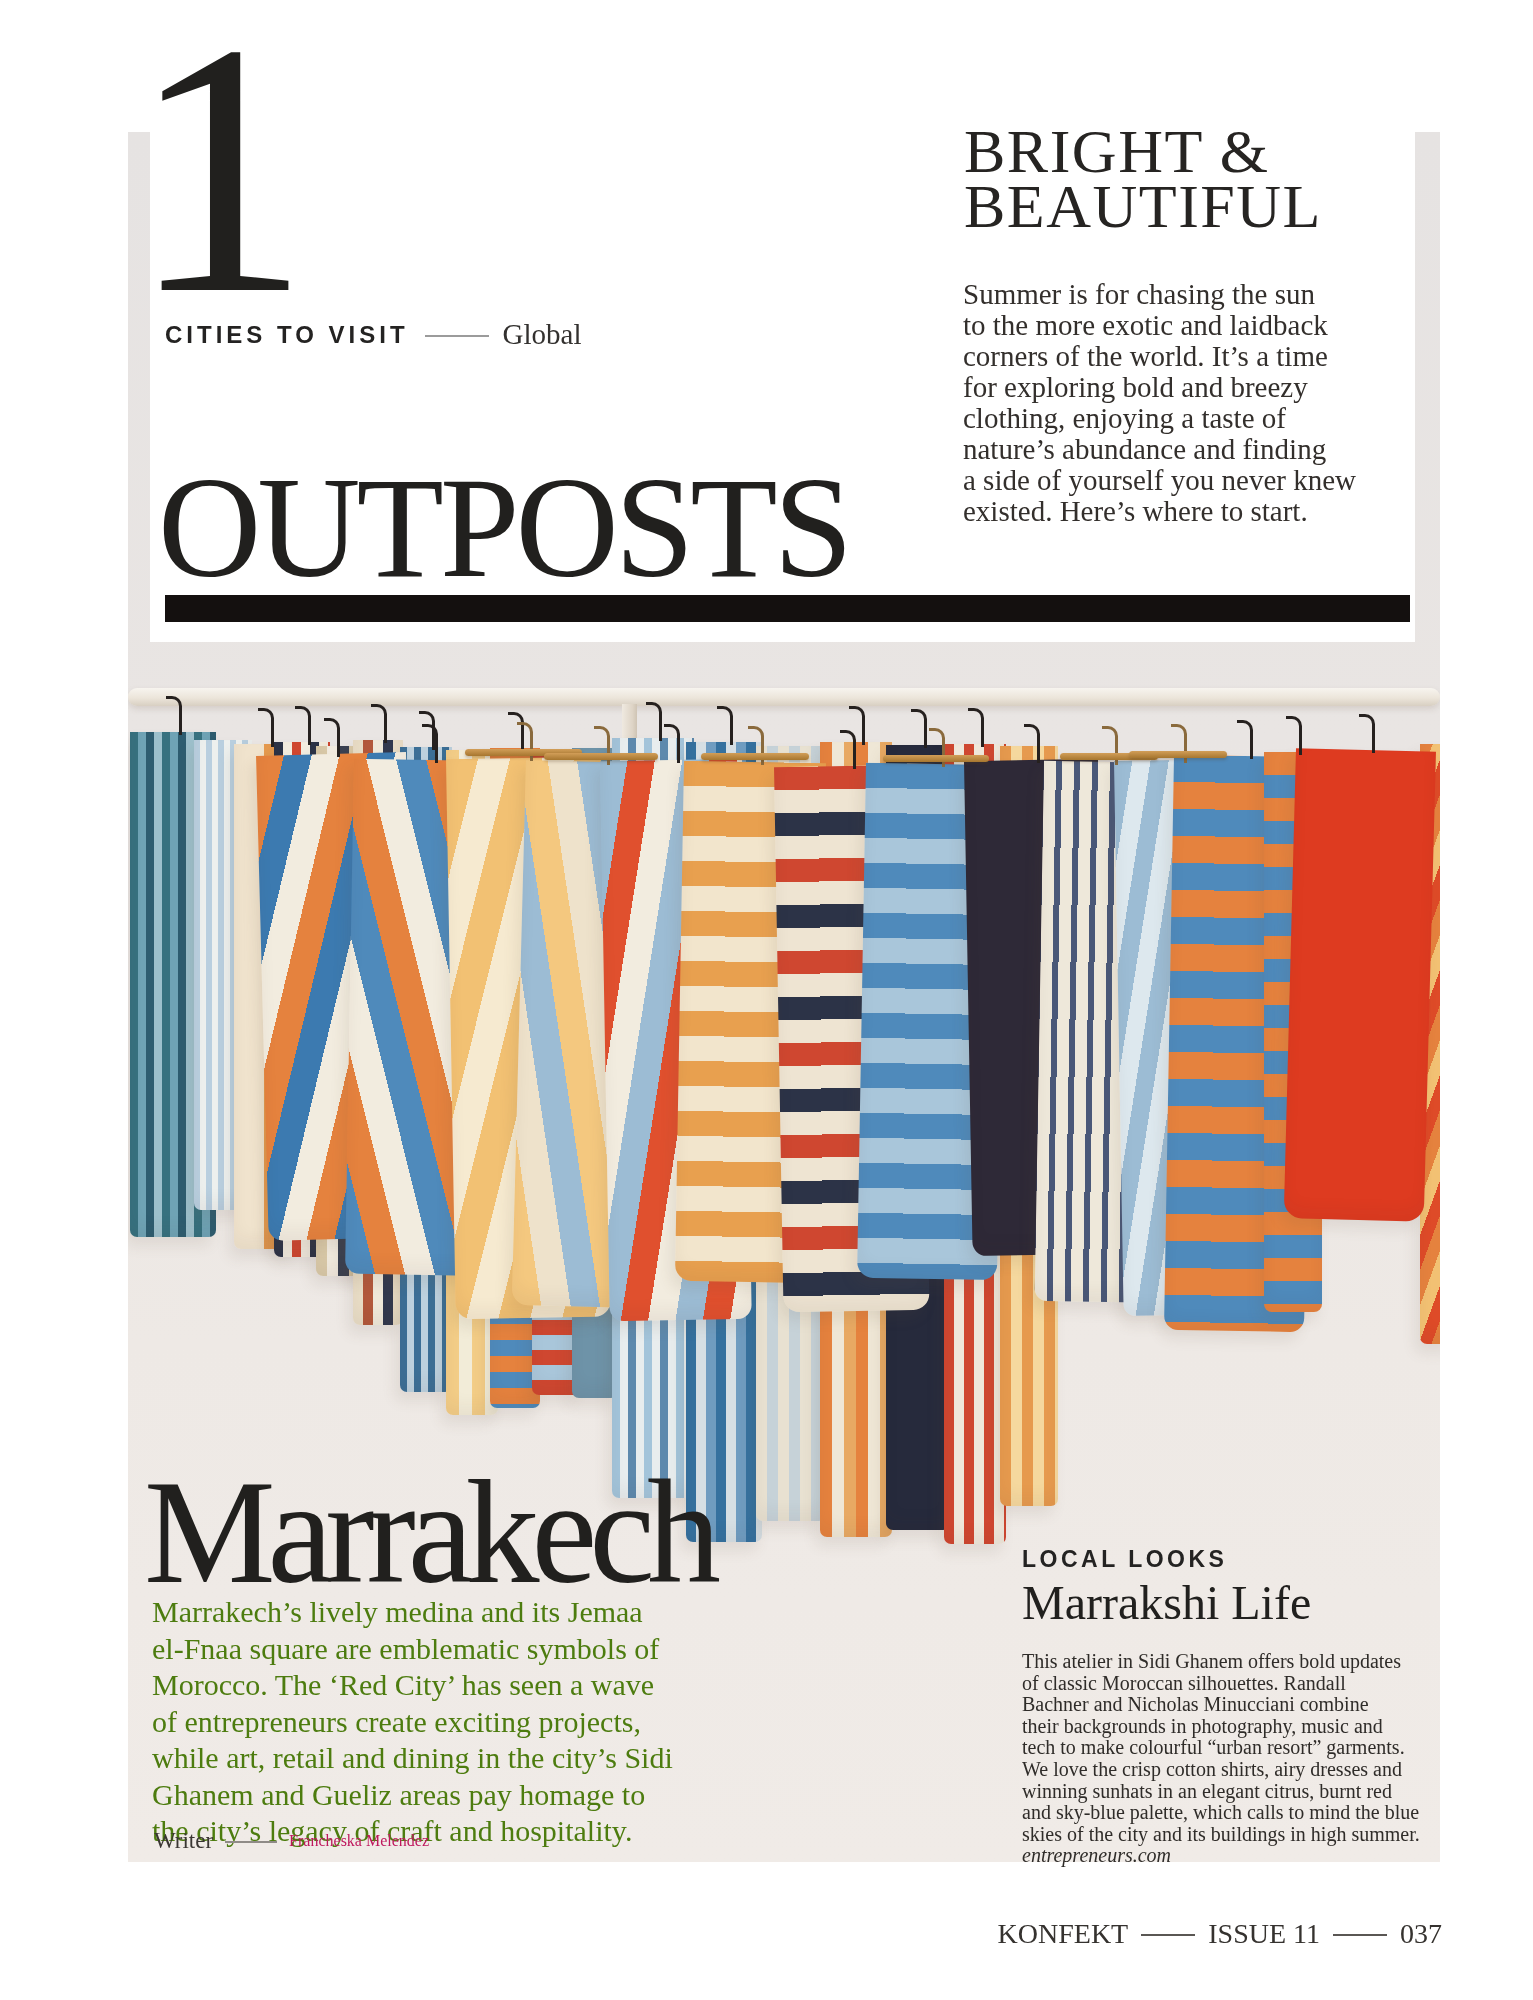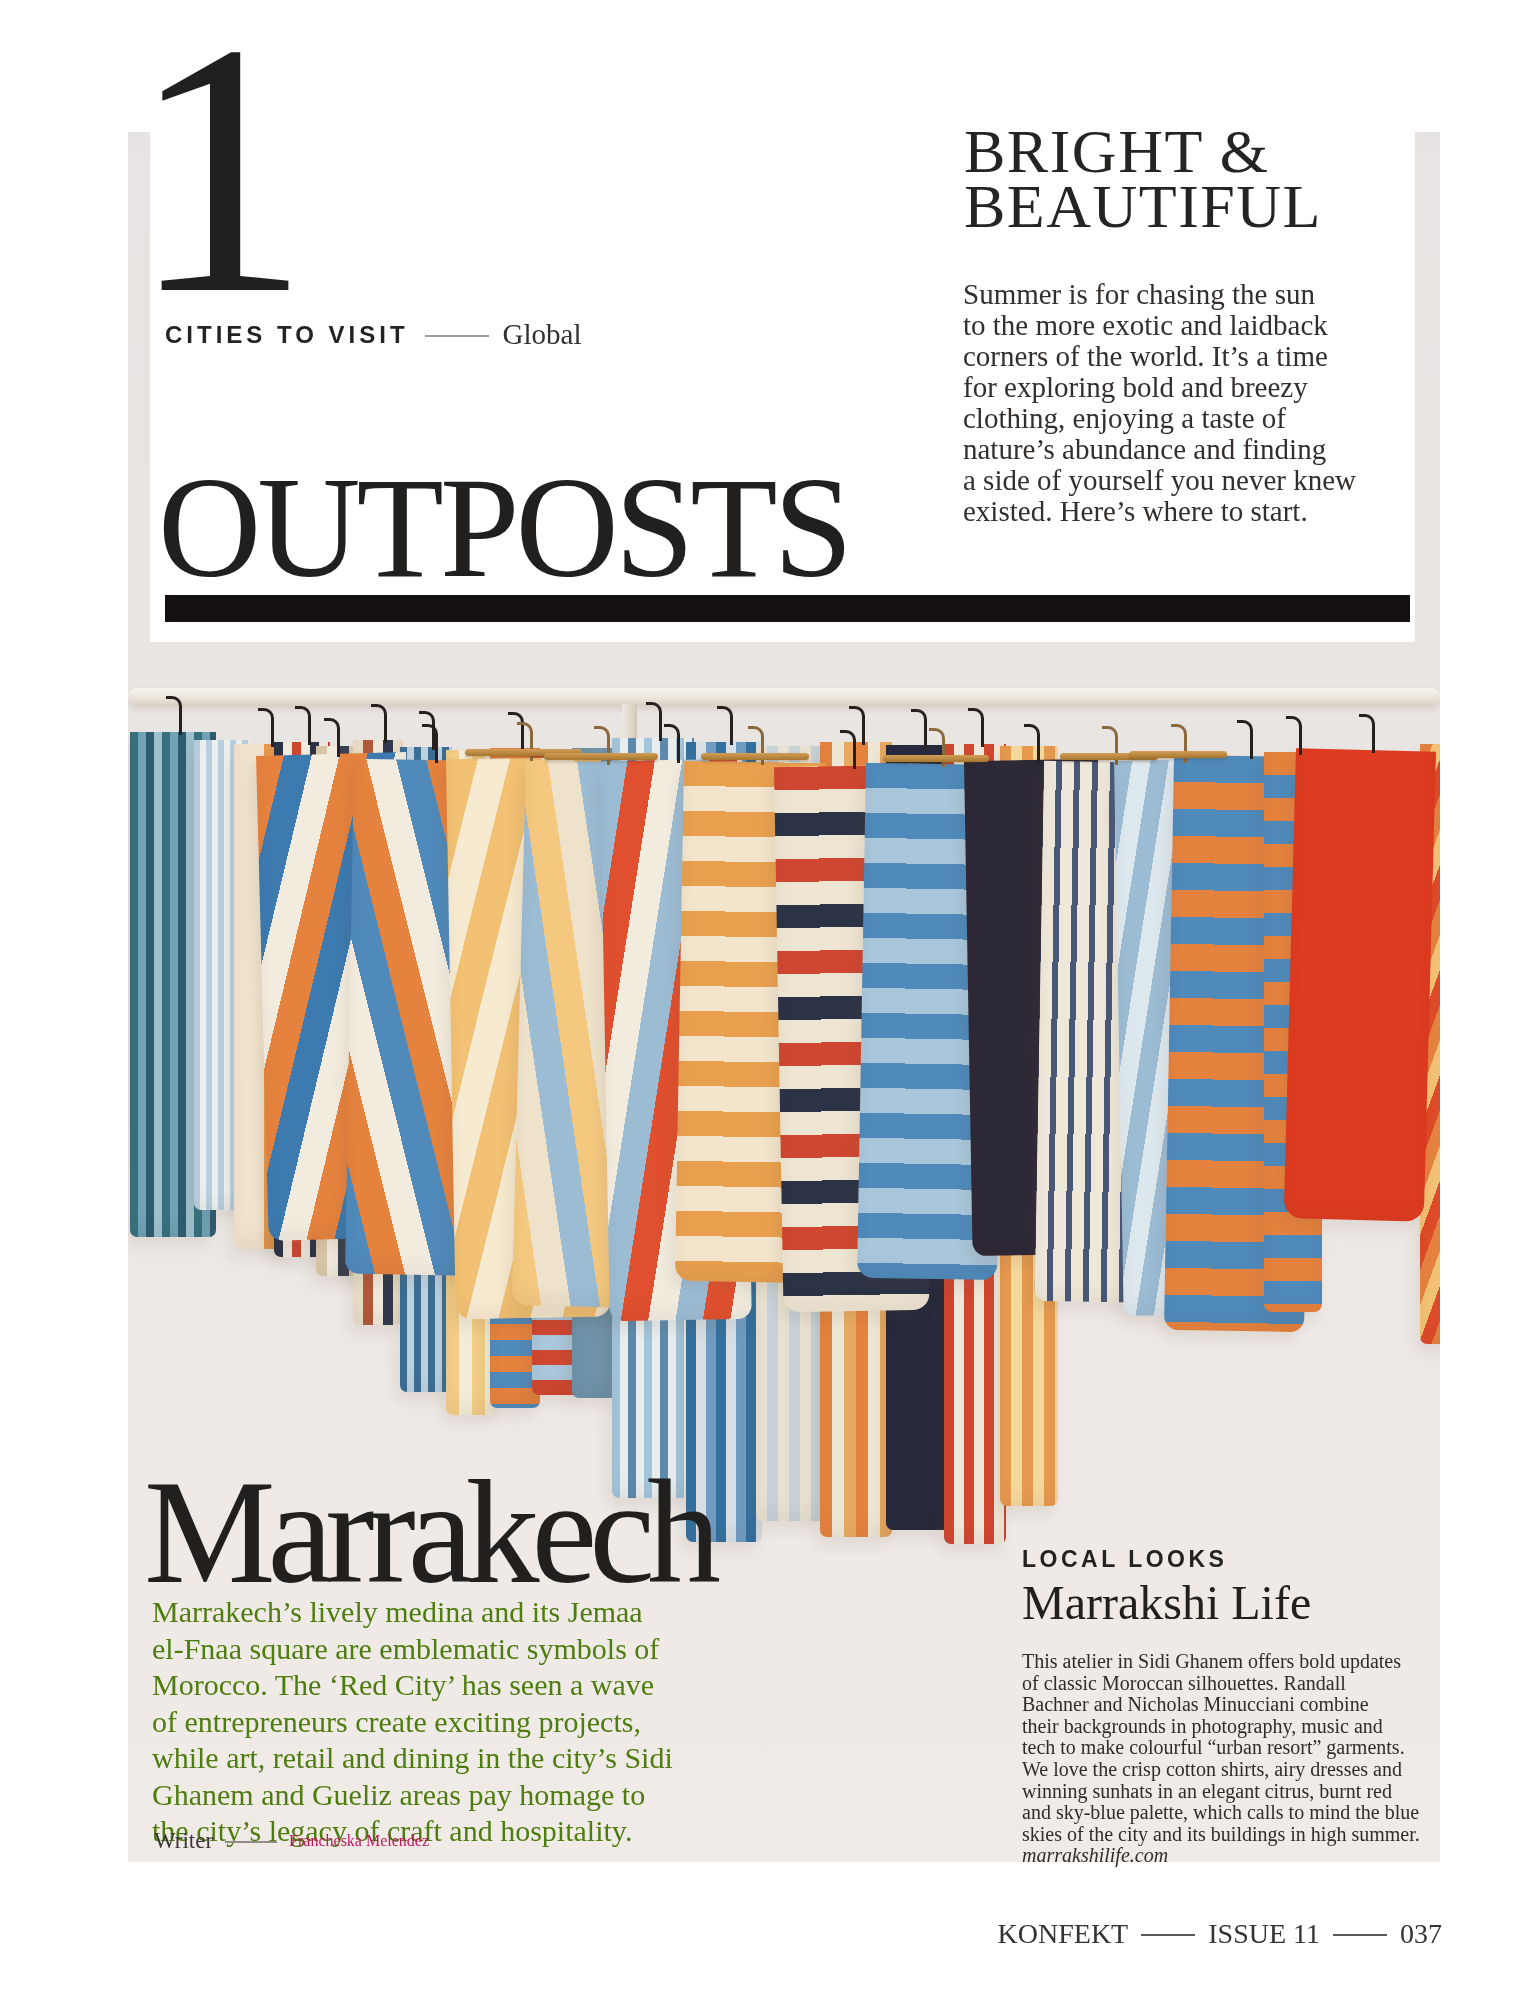--- a/index.html
+++ b/index.html
@@ -205,21 +205,21 @@
   <div class="feature-title">Marrakshi Life</div>
   <div class="feature-body">This atelier in Sidi Ghanem offers bold updates
 of classic Moroccan silhouettes. Randall
 Bachner and Nicholas Minucciani combine
 their backgrounds in photography, music and
 tech to make colourful “urban resort” garments.
 We love the crisp cotton shirts, airy dresses and
 winning sunhats in an elegant citrus, burnt red
 and sky-blue palette, which calls to mind the blue
 skies of the city and its buildings in high summer.</div>
-  <div class="feature-url">marrakshilife.com</div>
+  <div class="feature-url">entrepreneurs.com</div>
 </div>
 
 <div class="footer-row">
   <span>KONFEKT</span>
   <span class="footer-rule"></span>
   <span>ISSUE 11</span>
   <span class="footer-rule"></span>
   <span>037</span>
 </div>
 

